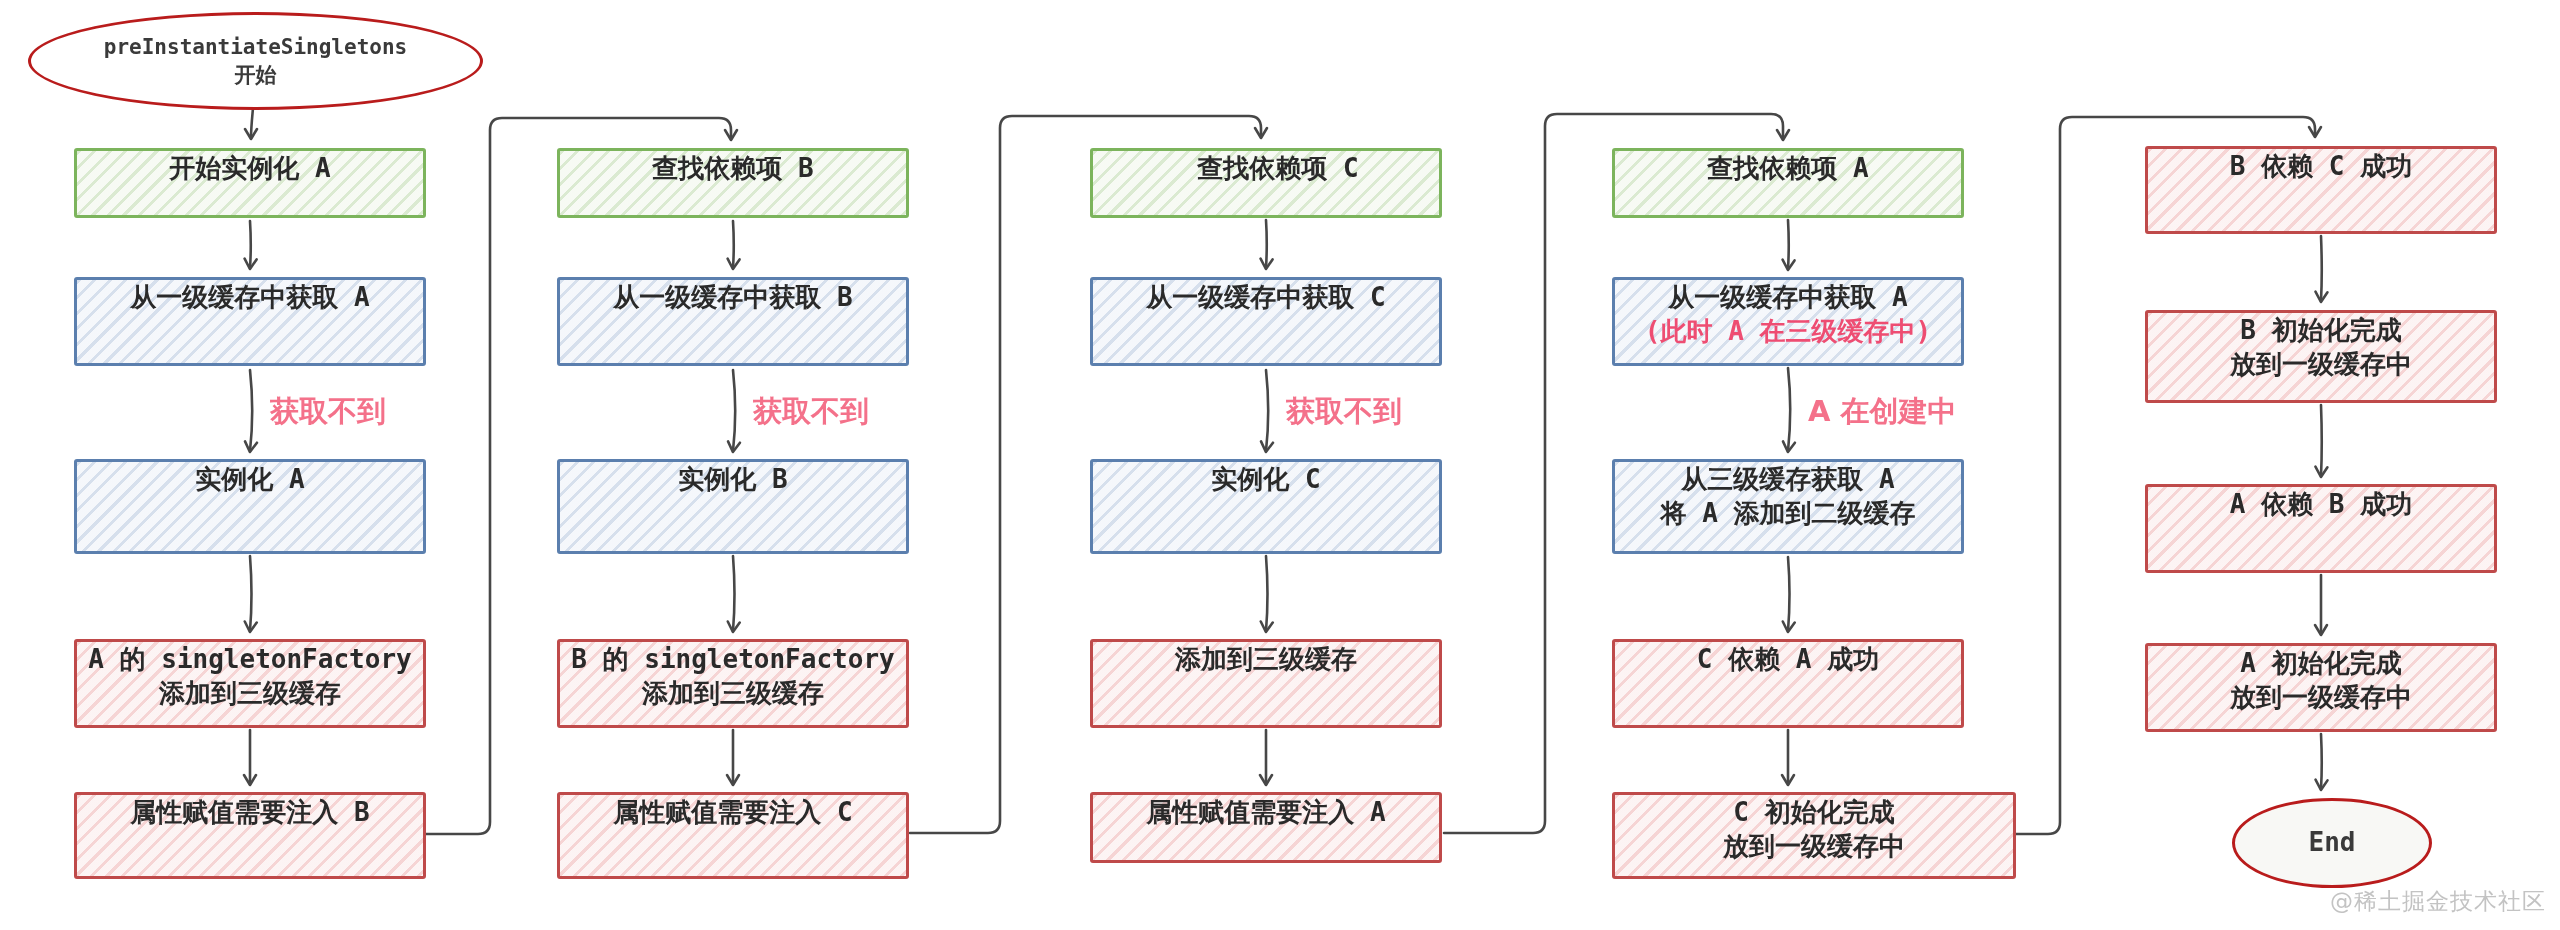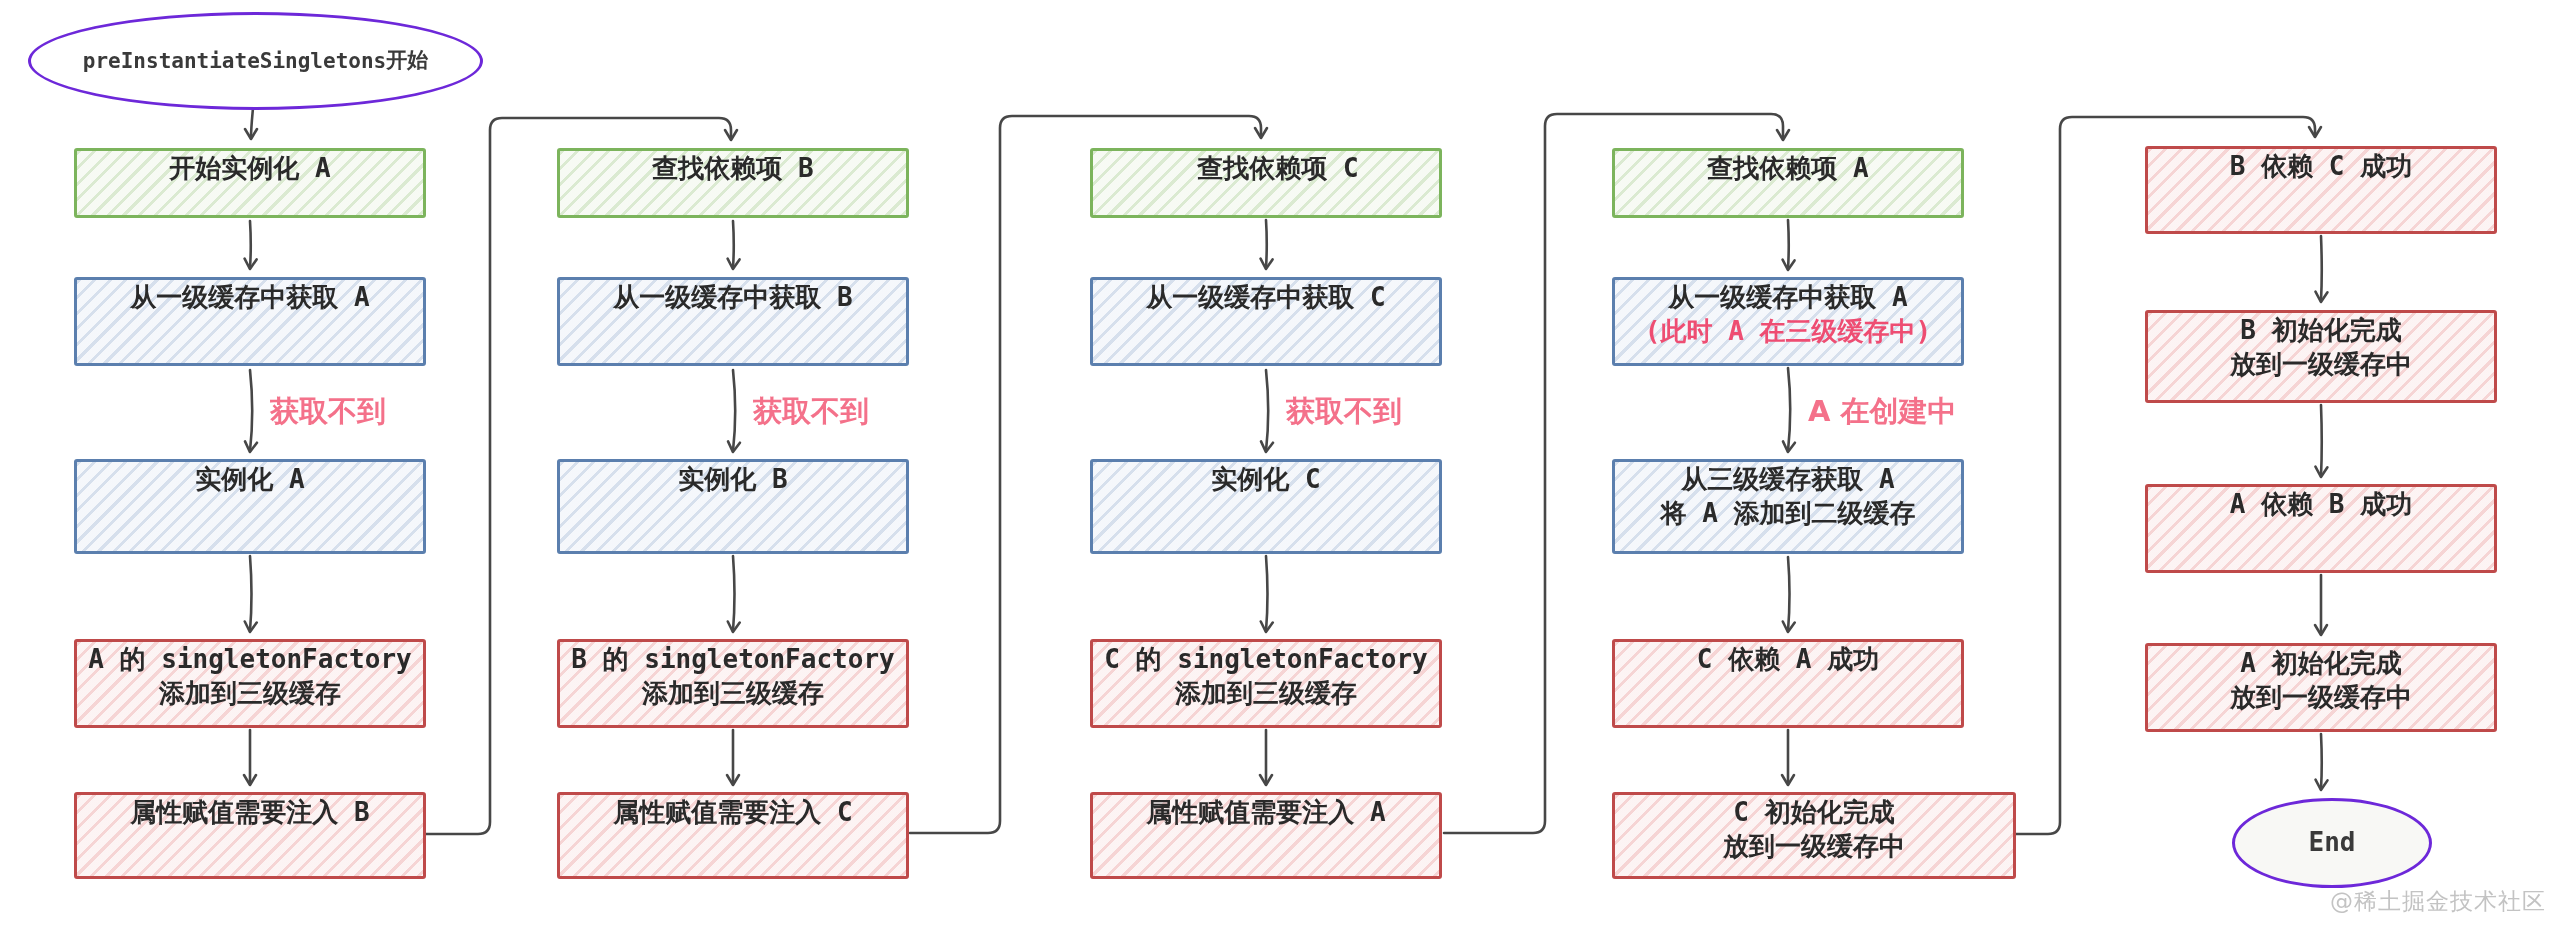--- a/index.html
+++ b/index.html
@@ -15,22 +15,22 @@
      background:repeating-linear-gradient(135deg, rgba(124,180,92,0.26) 0 3px, rgba(124,180,92,0.04) 3px 11px), #fcfdfa;}
   .node.blue{border:3px solid #5b7fae;
      background:repeating-linear-gradient(135deg, rgba(97,133,181,0.24) 0 3px, rgba(97,133,181,0.04) 3px 11px), #fbfcfe;}
   .node.red{border:3px solid #bf4a4a;
      background:repeating-linear-gradient(135deg, rgba(224,108,108,0.27) 0 3px, rgba(224,108,108,0.05) 3px 11px), #fefbfb;}
   .red-line{color:#ee4d72;}
 
   .edge-label{position:absolute;transform:translateY(-50%);font-weight:700;font-size:29px;
               color:#f4718a;white-space:pre;font-family:"DejaVu Sans","Liberation Sans",sans-serif;}
 
-  .ellipse{position:absolute;box-sizing:border-box;border:3px solid #6d28d9;border-radius:50%;
-           display:flex;flex-direction:row;justify-content:center;align-items:center;
+  .ellipse{position:absolute;box-sizing:border-box;border:3px solid #b91c1c;border-radius:50%;
+           display:flex;flex-direction:column;justify-content:center;align-items:center;
            background:#ffffff;text-align:center;}
   .ellipse .l1{font-weight:700;font-size:21px;color:#3a3a3a;line-height:1.35;}
   .ellipse .l2{font-weight:600;font-size:21px;color:#3a3a3a;line-height:1.3;}
   #end-ellipse{background:#f8f8f5;}
   #end-ellipse .l1{font-size:26px;}
 
   .watermark{position:absolute;right:14px;top:886px;font-size:23px;color:#c3c3c3;
              font-family:"DejaVu Sans","Liberation Sans",sans-serif;letter-spacing:1px;}
 </style>
 </head>
@@ -121,24 +121,23 @@
       <div class="node green" style="left: 1090px; top: 148px; width: 352px; height: 70px; padding-left: 24px;">
         <div class="line">查找依赖项 C</div>
       </div>
       <div class="node blue" style="left: 1090px; top: 277px; width: 352px; height: 89px;">
         <div class="line">从一级缓存中获取 C</div>
       </div>
       <div class="node blue" style="left: 1090px; top: 459px; width: 352px; height: 95px;">
         <div class="line">实例化 C</div>
       </div>
       <div class="node red" style="left: 1090px; top: 639px; width: 352px; height: 89px;">
-        <div class="line">C 的 singletonFactory</div>
         <div class="line">添加到三级缓存</div>
       </div>
-      <div class="node red" style="left: 1090px; top: 792px; width: 352px; height: 87px;">
+      <div class="node red" style="left: 1090px; top: 792px; width: 352px; height: 71px;">
         <div class="line">属性赋值需要注入 A</div>
       </div>
       <div class="edge-label" style="left: 1286px; top: 412px;">获取不到</div>
       <div class="node green" style="left: 1612px; top: 148px; width: 352px; height: 70px;">
         <div class="line">查找依赖项 A</div>
       </div>
       <div class="node blue" style="left: 1612px; top: 277px; width: 352px; height: 89px;">
         <div class="line">从一级缓存中获取 A</div>
         <div class="line red-line">(此时 A 在三级缓存中)</div>
       </div>

